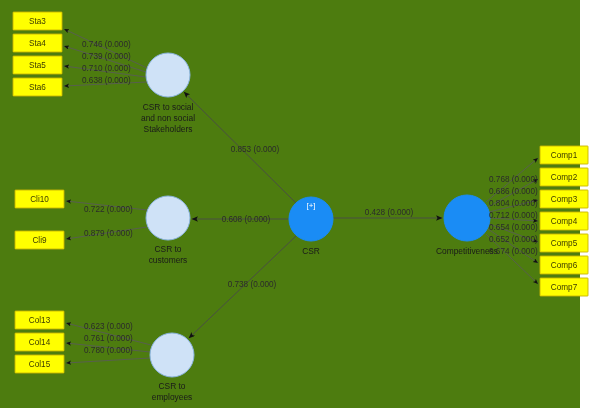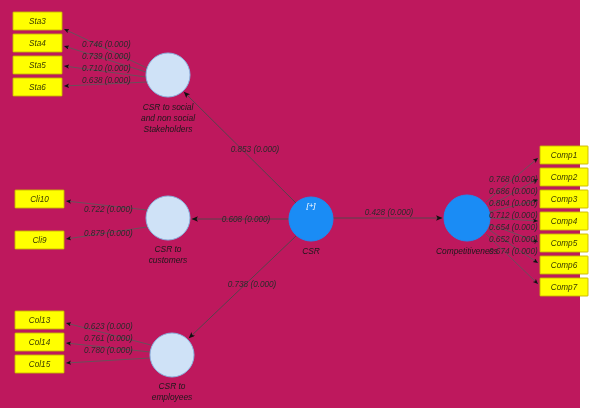--- a/index.html
+++ b/index.html
@@ -11,22 +11,21 @@
   body {
     width: 600px;
     height: 408px;
     font-family: "Liberation Sans", sans-serif;
     overflow: hidden;
   }
   #diagram-root {
     position: relative;
     width: 580px;
     height: 408px;
-    background: #be185d;
-    font-style: italic;
+    background: #4d7c0f;
   }
   svg#sem-canvas {
     display: block;
     width: 600px;
     height: 408px;
   }
   .indicator-box {
     fill: #ffff00;
     stroke: #c8b400;
     stroke-width: 0.9;

